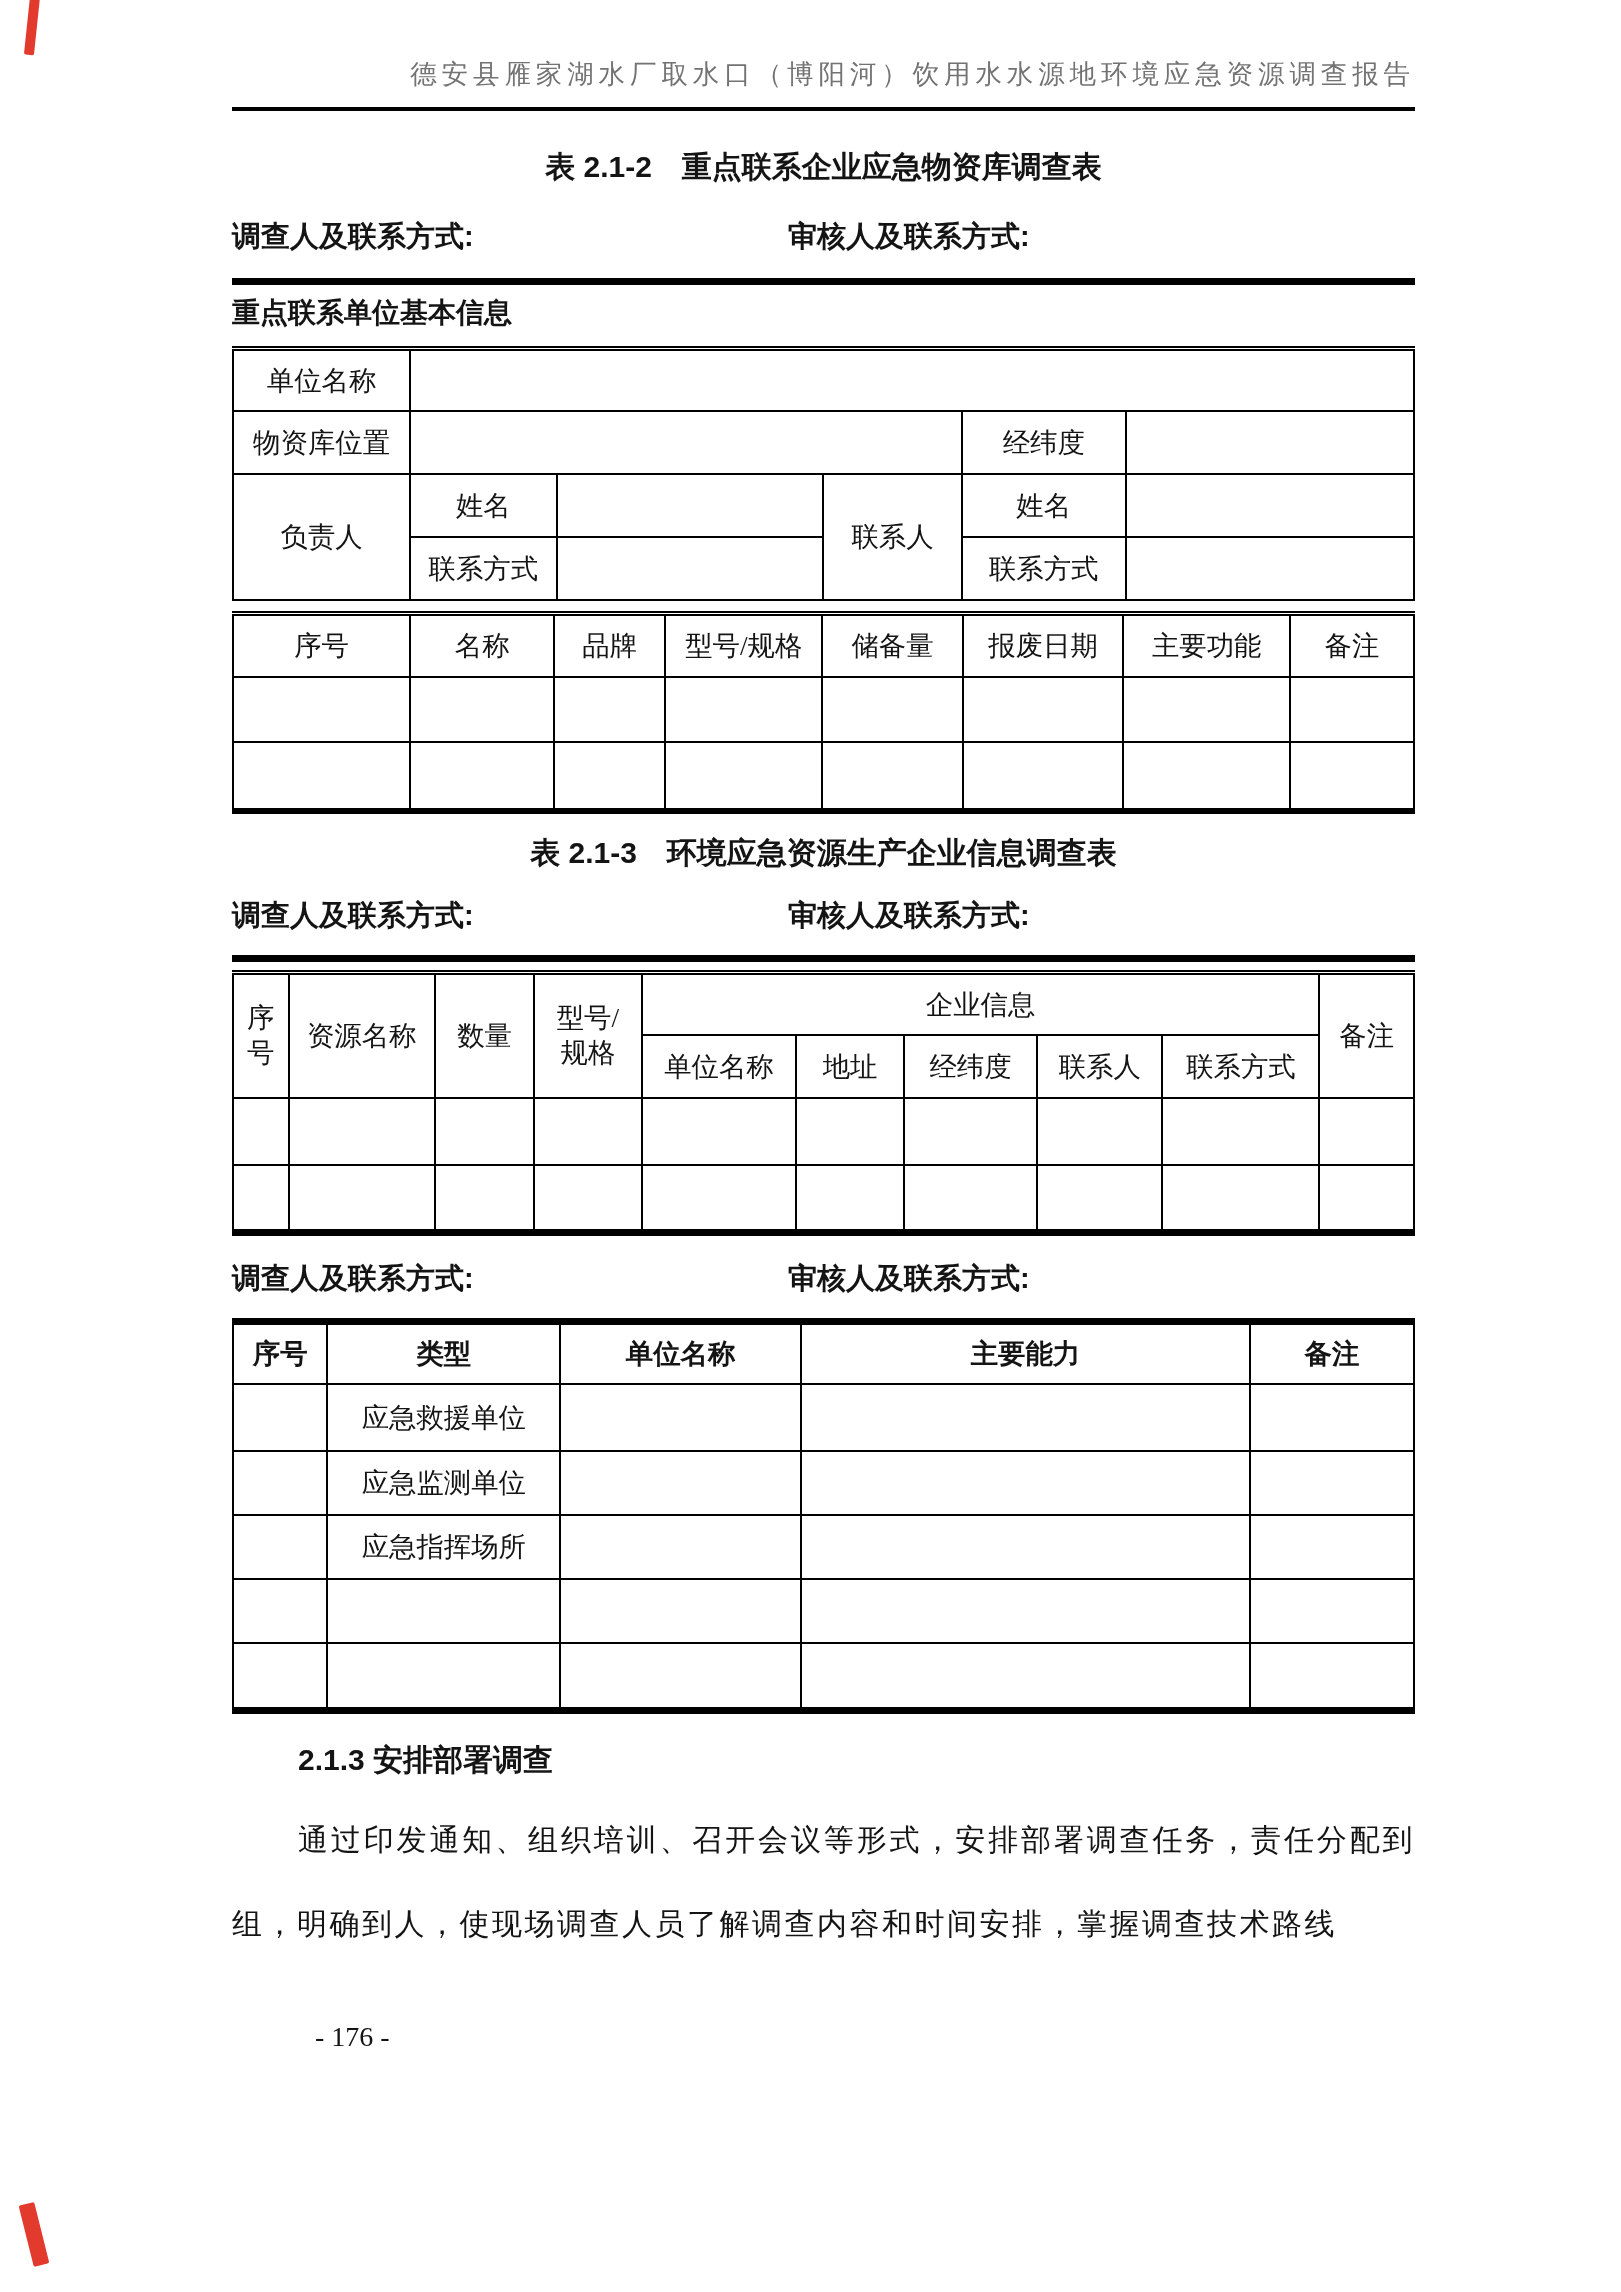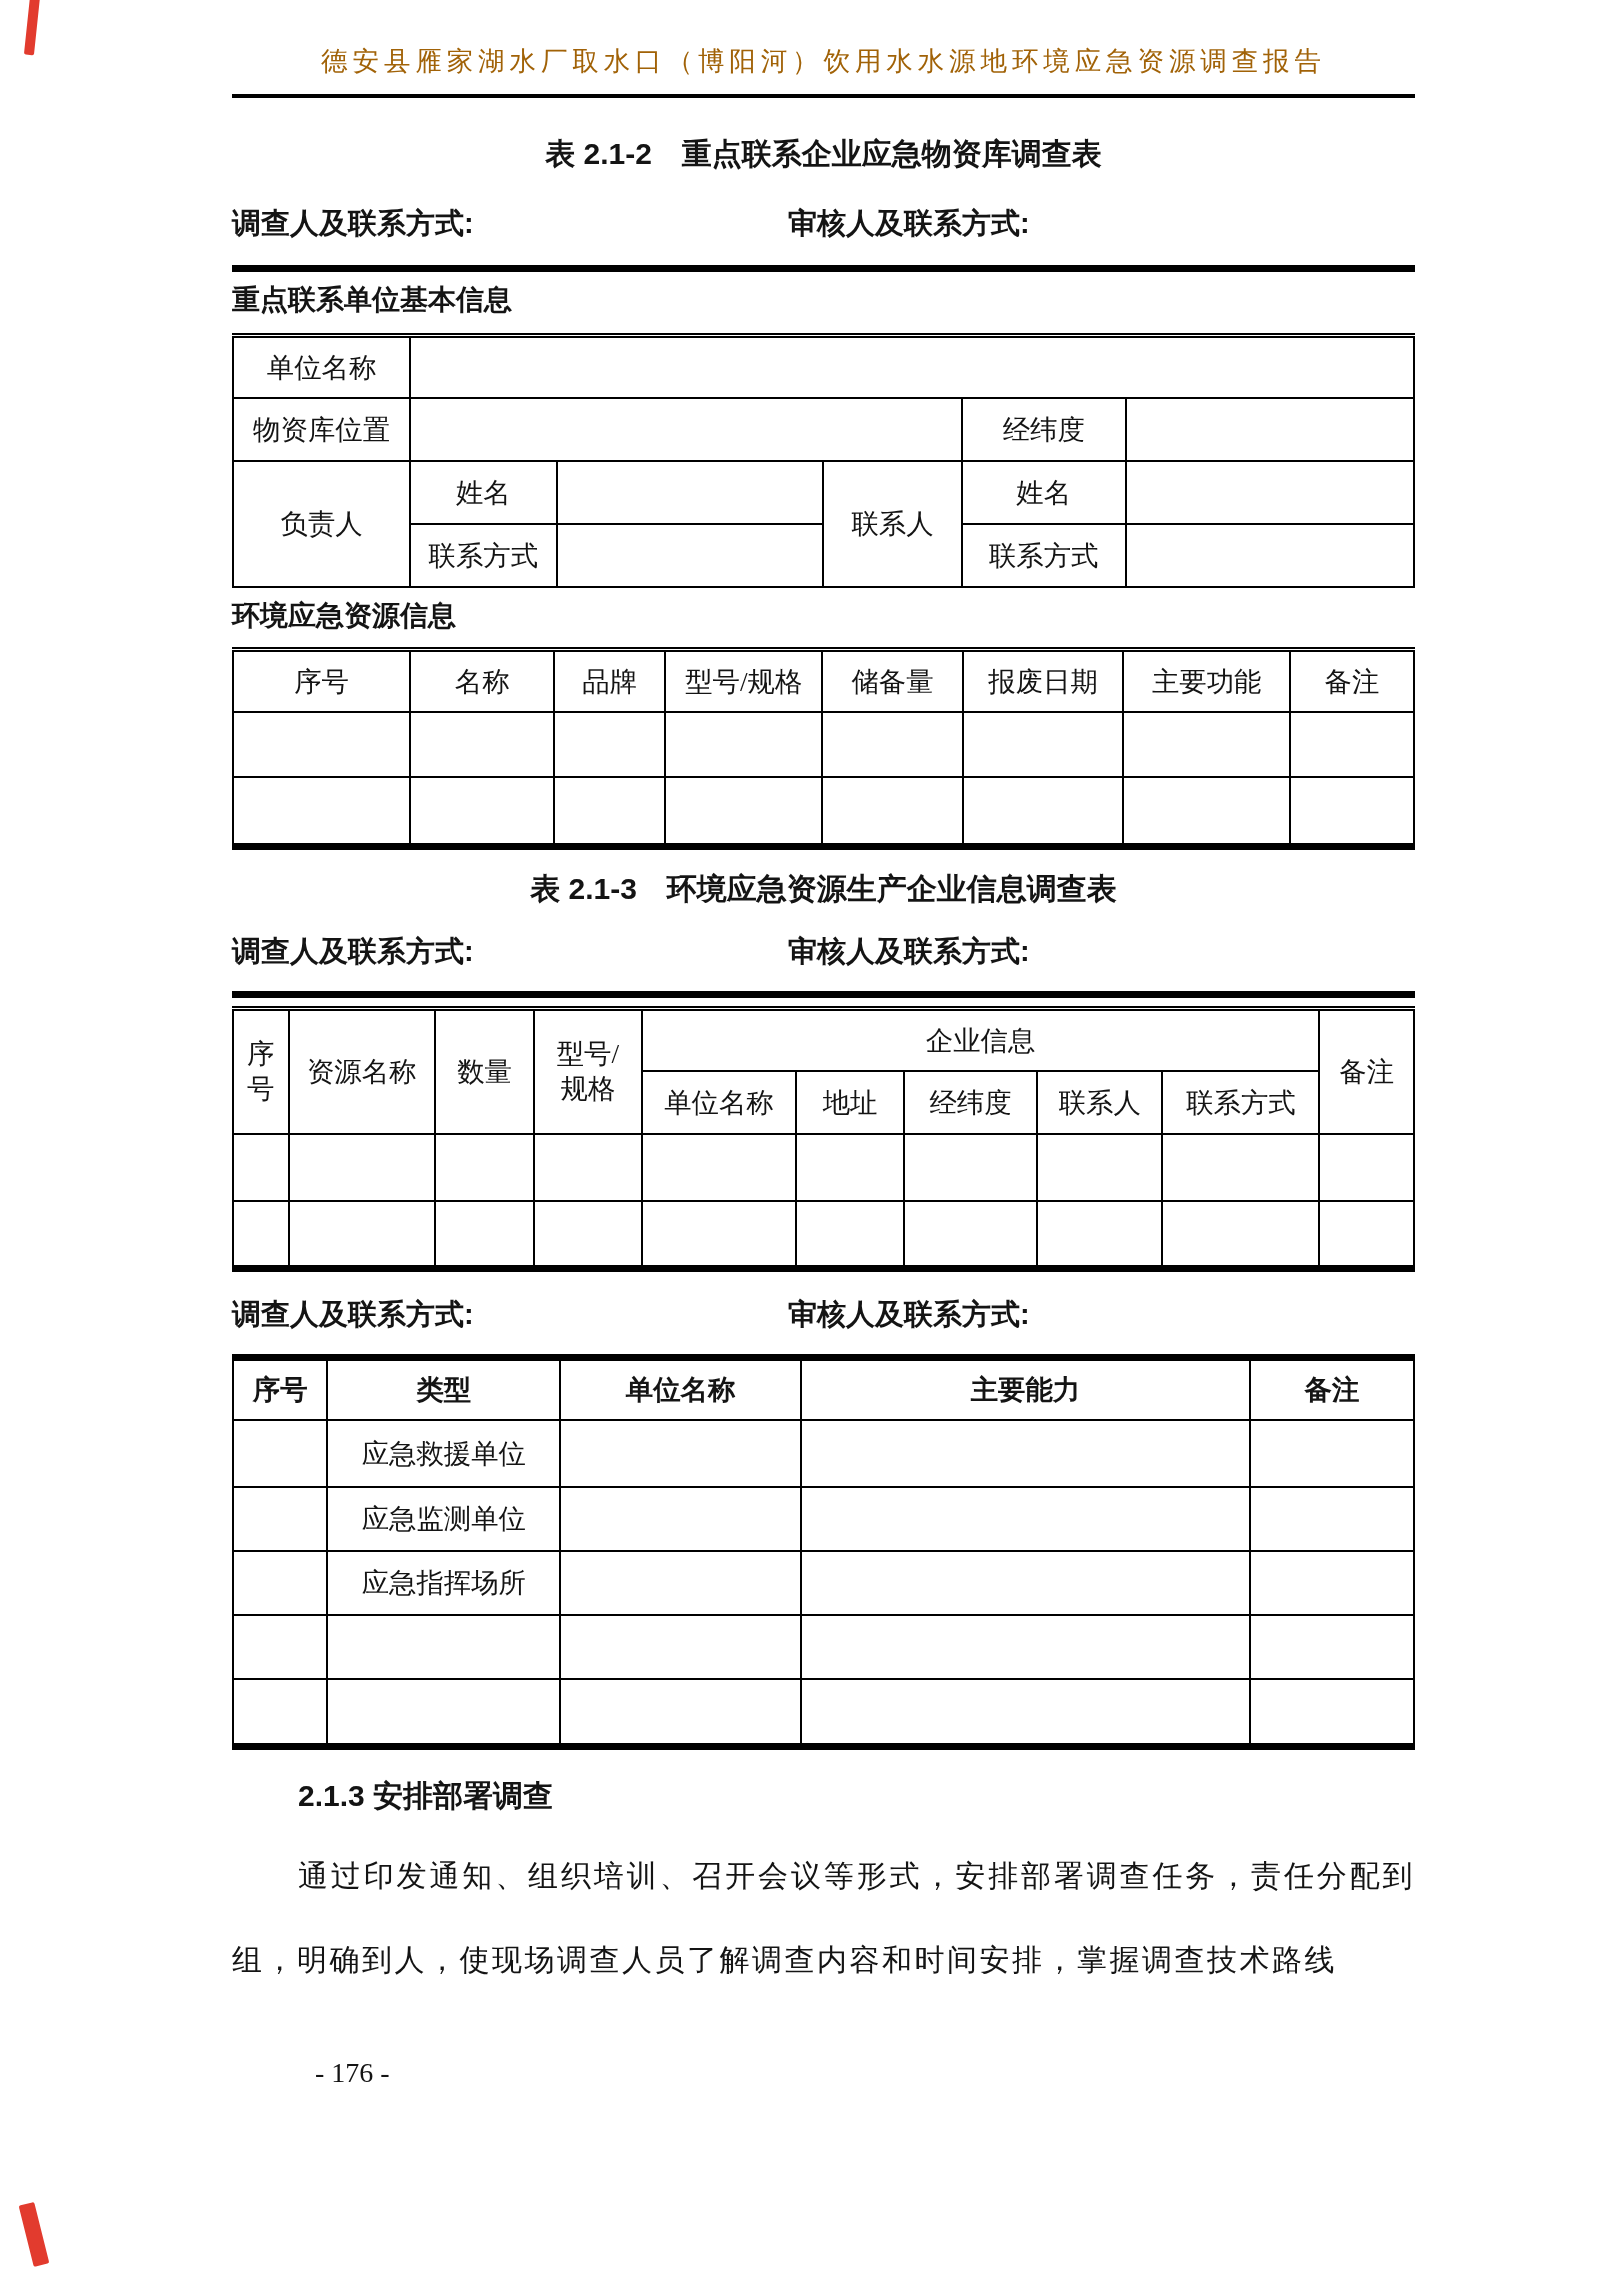--- a/index.html
+++ b/index.html
@@ -8,25 +8,25 @@
     width:1621px;height:2293px;
     background:#ffffff;
     font-family:"Liberation Serif","DejaVu Serif",serif;
     color:#141414;
     overflow:hidden;
   }
   .content{margin:0 206px 0 232px;}
 
   
   .page-header{
-    padding-top:43px;
-    text-align:center;
+    padding-top:56px;
+    text-align:right;
     font-size:26.5px;
     letter-spacing:4.9px;
-    color:#a16207;
+    color:#737373;
   }
   .header-rule{height:3.9px;background:#000;margin-top:14.7px;}
 
   
   .hei{font-family:"Liberation Sans","DejaVu Sans",sans-serif;font-weight:bold;}
   .tbl-title{
     margin-top:35px;
     text-align:center;
     font-size:30px;
     line-height:41px;
@@ -167,21 +167,20 @@
       </tr>
       <tr>
         <td>联系方式</td>
         <td></td>
         <td>联系方式</td>
         <td></td>
       </tr>
     </tbody>
       </table>
 
-    <div class="section-caption hei">环境应急资源信息</div>
 
     <table class="tB">
       <colgroup>
         <col style="width:15.0%">
           <col style="width:12.2%">
           <col style="width:9.4%">
           <col style="width:13.3%">
         <col style="width:11.9%">
           <col style="width:13.6%">
           <col style="width:14.1%">

